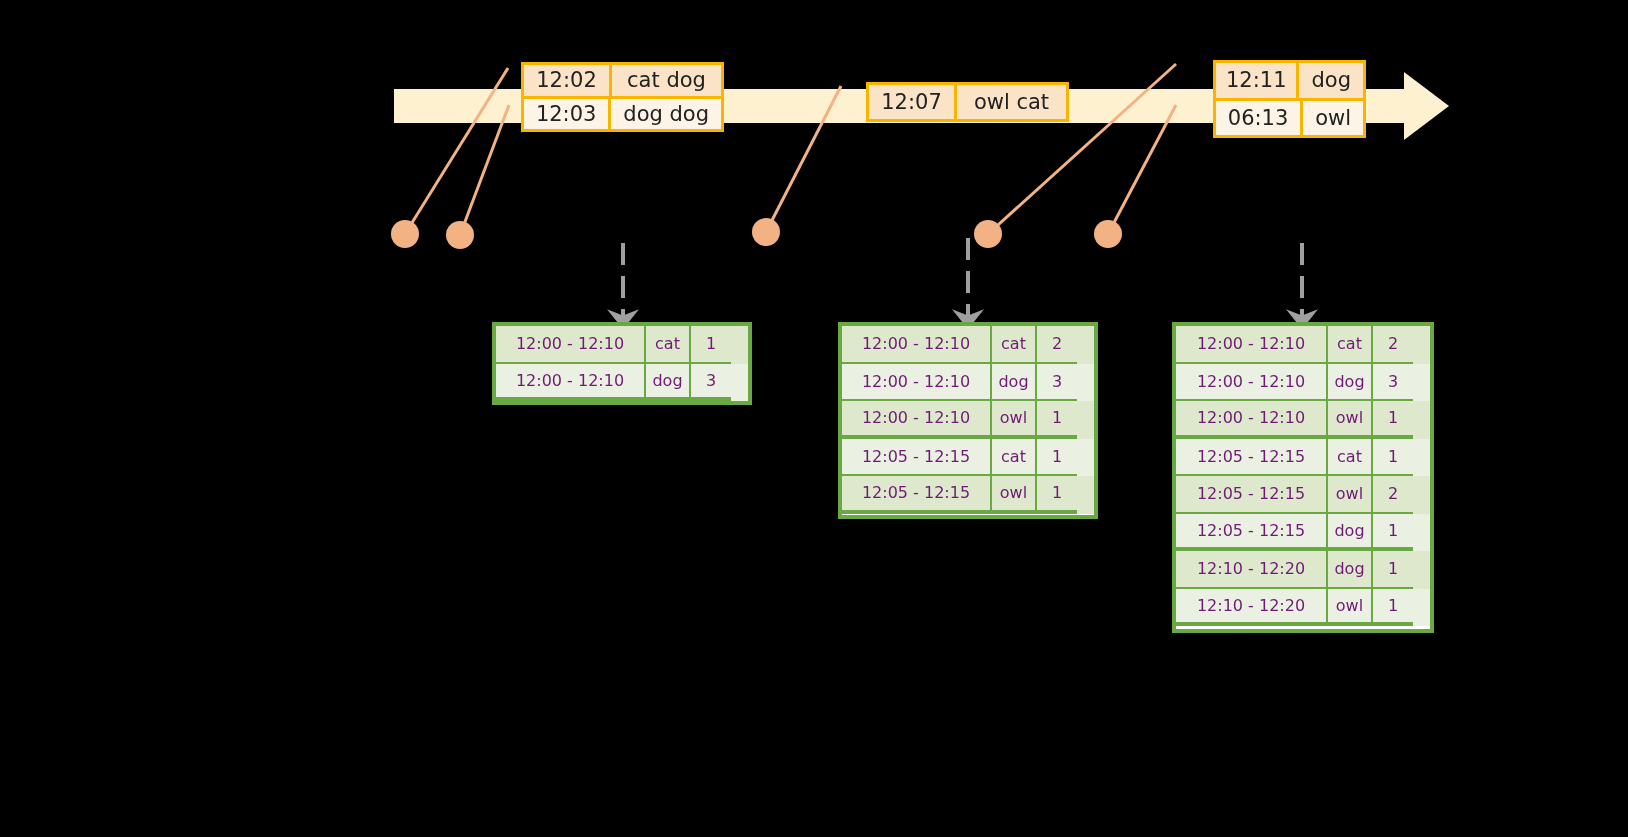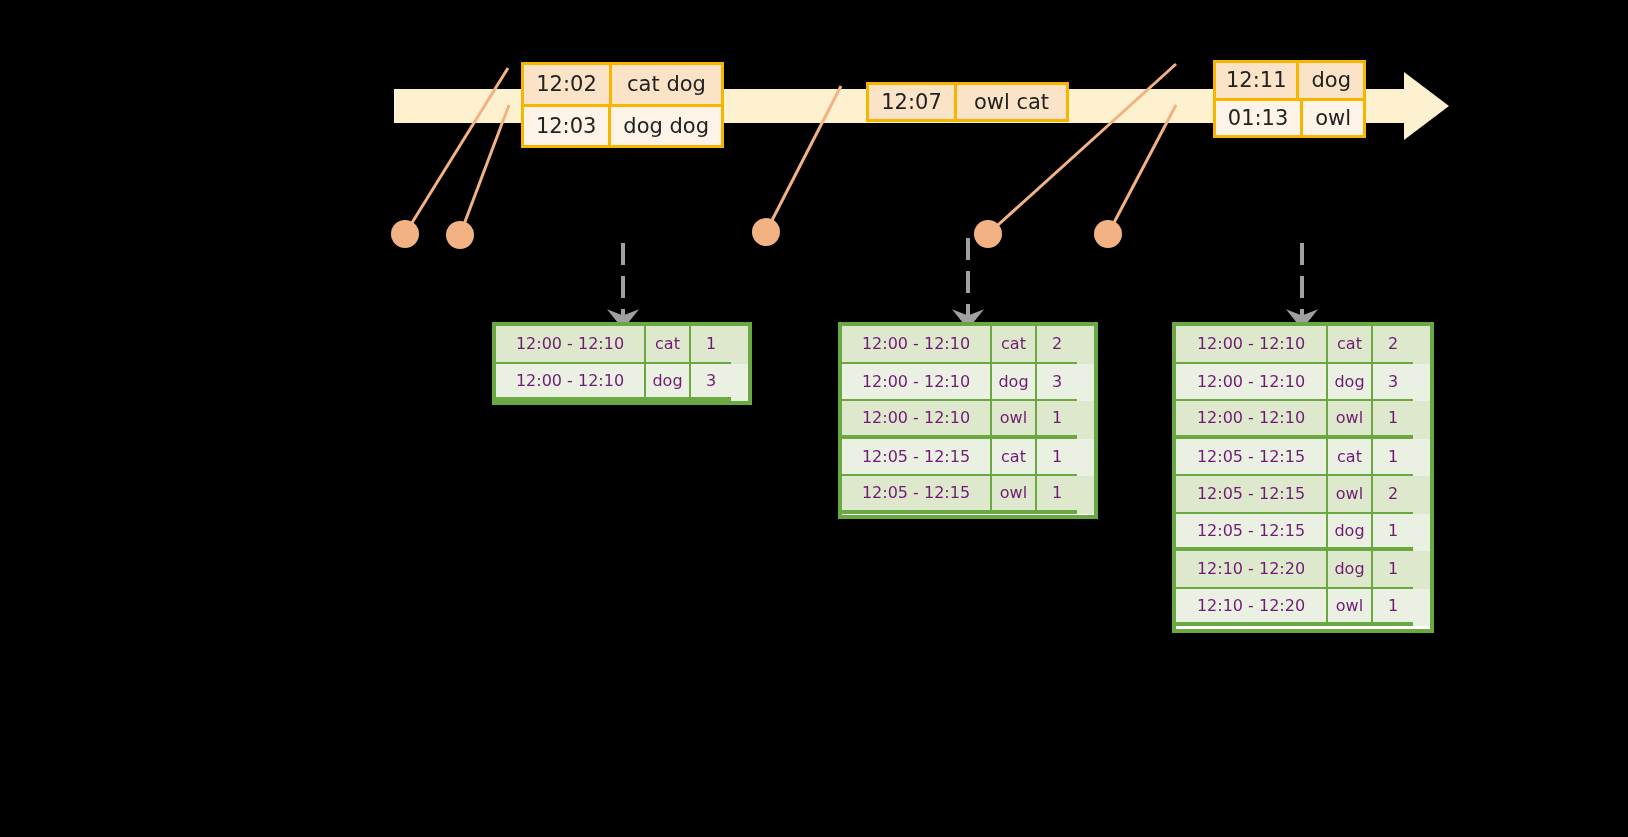--- a/index.html
+++ b/index.html
@@ -96,21 +96,21 @@
   .rrow.group-end .rcell{border-bottom:4px solid #6aa942;}
 </style>
 </head>
 <body>
 
 <div id="stage">
 
   <div class="timeline-bar" style="left:394px;top:89px;width:1012px;height:34px;"></div>
   <div class="timeline-head" style="left:1404px;top:72px;"></div>
 
-  <div class="evt" style="left:521px;top:62px;width:203px;height:86px;">
+  <div class="evt" style="left:521px;top:62px;width:203px;height:70px;">
     <div class="evt-row r0">
       <div class="evt-time">12:02</div>
       <div class="evt-words">cat dog</div>
     </div>
     <div class="evt-row r1">
       <div class="evt-time">12:03</div>
       <div class="evt-words">dog dog</div>
     </div>
   </div>
 
@@ -120,21 +120,21 @@
       <div class="evt-words">owl cat</div>
     </div>
   </div>
 
   <div class="evt" style="left:1213px;top:60px;width:153px;height:78px;">
     <div class="evt-row r0">
       <div class="evt-time">12:11</div>
       <div class="evt-words">dog</div>
     </div>
     <div class="evt-row r1">
-      <div class="evt-time">01:13</div>
+      <div class="evt-time">06:13</div>
       <div class="evt-words">owl</div>
     </div>
   </div>
 
   <svg class="conn" id="conn-svg" viewBox="0 0 1628 837">
       <line x1="405" y1="234" x2="508" y2="68" stroke="#f3b283" stroke-width="3"></line>
       <line x1="460" y1="235" x2="509" y2="105" stroke="#f3b283" stroke-width="3"></line>
       <line x1="766" y1="232" x2="841" y2="86" stroke="#f3b283" stroke-width="3"></line>
       <line x1="988" y1="234" x2="1176" y2="64" stroke="#f3b283" stroke-width="3"></line>
       <line x1="1108" y1="234" x2="1176" y2="105" stroke="#f3b283" stroke-width="3"></line>

